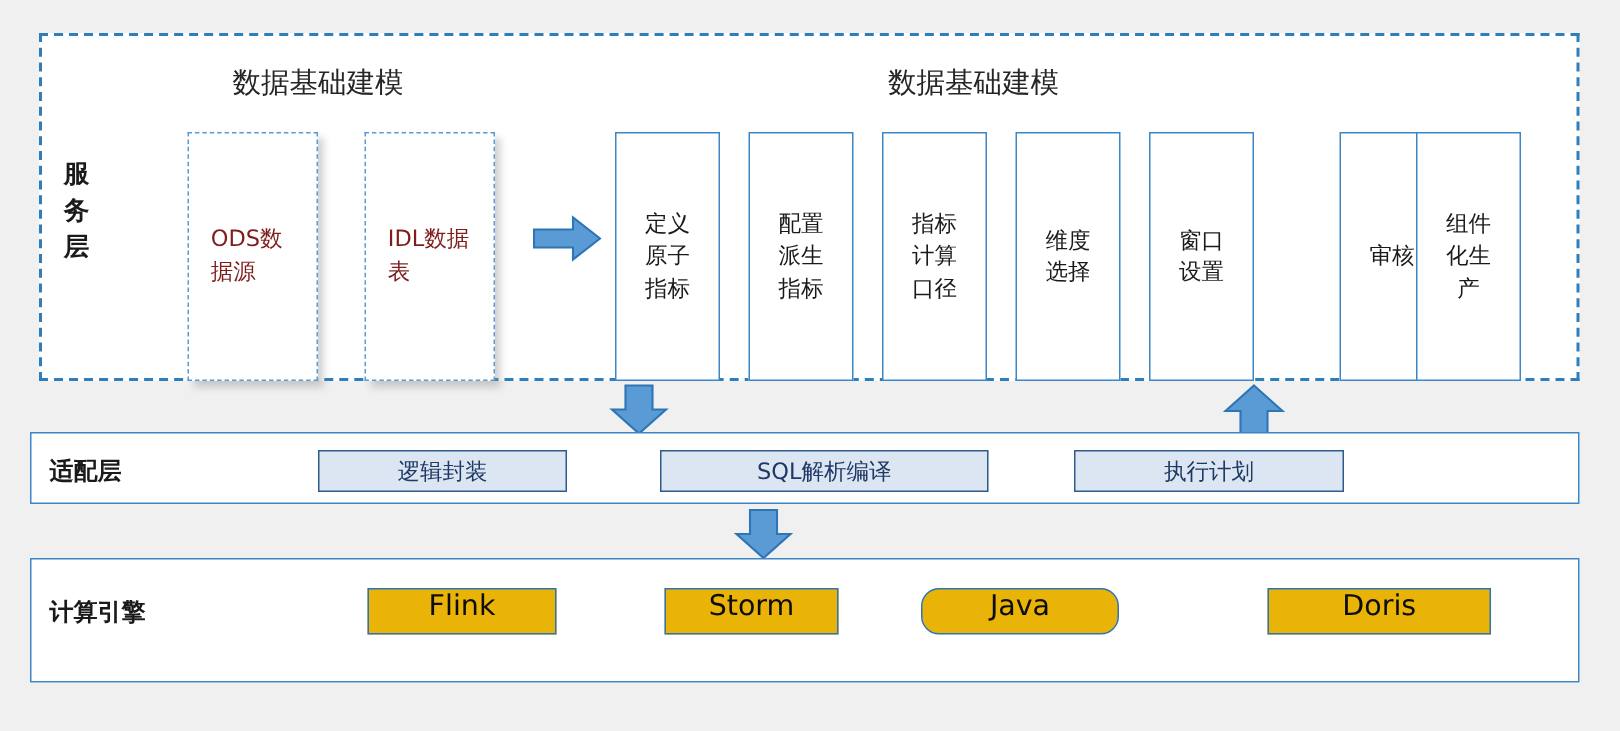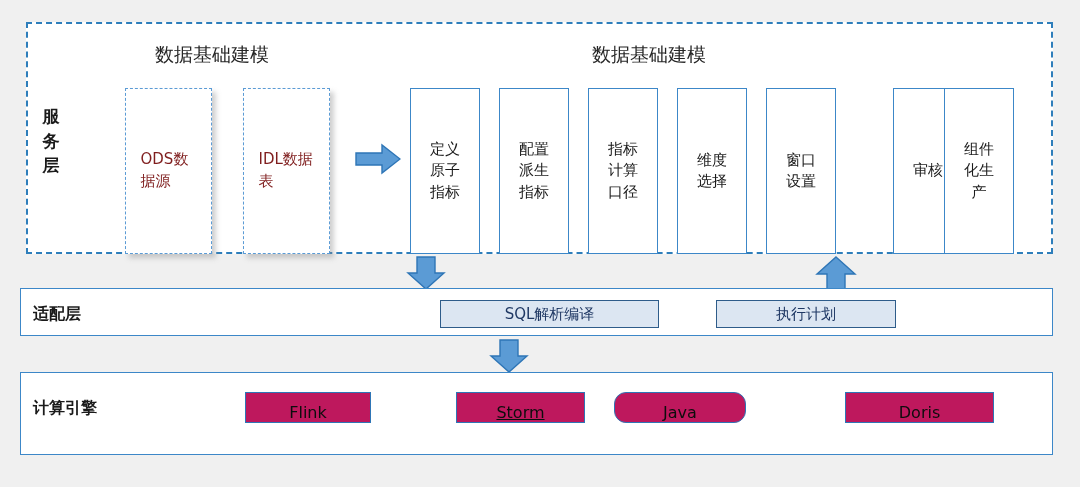--- a/index.html
+++ b/index.html
@@ -132,27 +132,27 @@
     justify-content: center;
     font-size: 15px;
     color: #1f3864;
   }
 
   
   .engine-chip {
     position: absolute;
     top: 392px;
     height: 31px;
-    background: #be185d;
+    background: #eab308;
     border: 1.4px solid #2e75b6;
     box-sizing: border-box;
     display: flex;
-    align-items: flex-end;
-    justify-content: center;
-    font-size: 16px;
+    align-items: flex-start;
+    justify-content: center;
+    font-size: 19px;
     color: #0d0d0d;
   }
 
   
   .arrow { position: absolute; }
   .arrow svg { display: block; }
 </style>
 </head>
 <body>
 
@@ -222,40 +222,43 @@
 
   <div class="arrow" style="left:815px; top:256px;">
     <svg width="42" height="34" viewBox="0 0 42 34">
       <polygon points="21,1 40,18 30,18 30,33 12,33 12,18 2,18" fill="#5b9bd5" stroke="#2e75b6" stroke-width="1.4"></polygon>
     </svg>
   </div>
 
   <div class="layer-panel adapt"></div>
   <div class="layer-label adapt">适配层</div>
 
+  <div class="adapt-chip" style="left:212px; width:166px;">
+    <span>逻辑封装</span>
+  </div>
   <div class="adapt-chip" style="left:440px; width:219px;">
     <span>SQL解析编译</span>
   </div>
   <div class="adapt-chip" style="left:716px; width:180px;">
     <span>执行计划</span>
   </div>
 
   <div class="arrow" style="left:489px; top:339px;">
     <svg width="40" height="34" viewBox="0 0 40 34">
       <polygon points="11,1 29,1 29,17 38,17 20,33 2,17 11,17" fill="#5b9bd5" stroke="#2e75b6" stroke-width="1.4"></polygon>
     </svg>
   </div>
 
   <div class="layer-panel compute"></div>
   <div class="layer-label compute">计算引擎</div>
 
   <div class="engine-chip" style="left:245px; width:126px;">
     <span>Flink</span>
   </div>
-  <div class="engine-chip" style="left:456px; width:129px;text-decoration:underline;">
+  <div class="engine-chip" style="left:443px; width:116px;">
     <span>Storm</span>
   </div>
   <div class="engine-chip" style="left:614px; width:132px;border-radius:12px;">
     <span>Java</span>
   </div>
   <div class="engine-chip" style="left:845px; width:149px;">
     <span>Doris</span>
   </div>
 
 </div>

